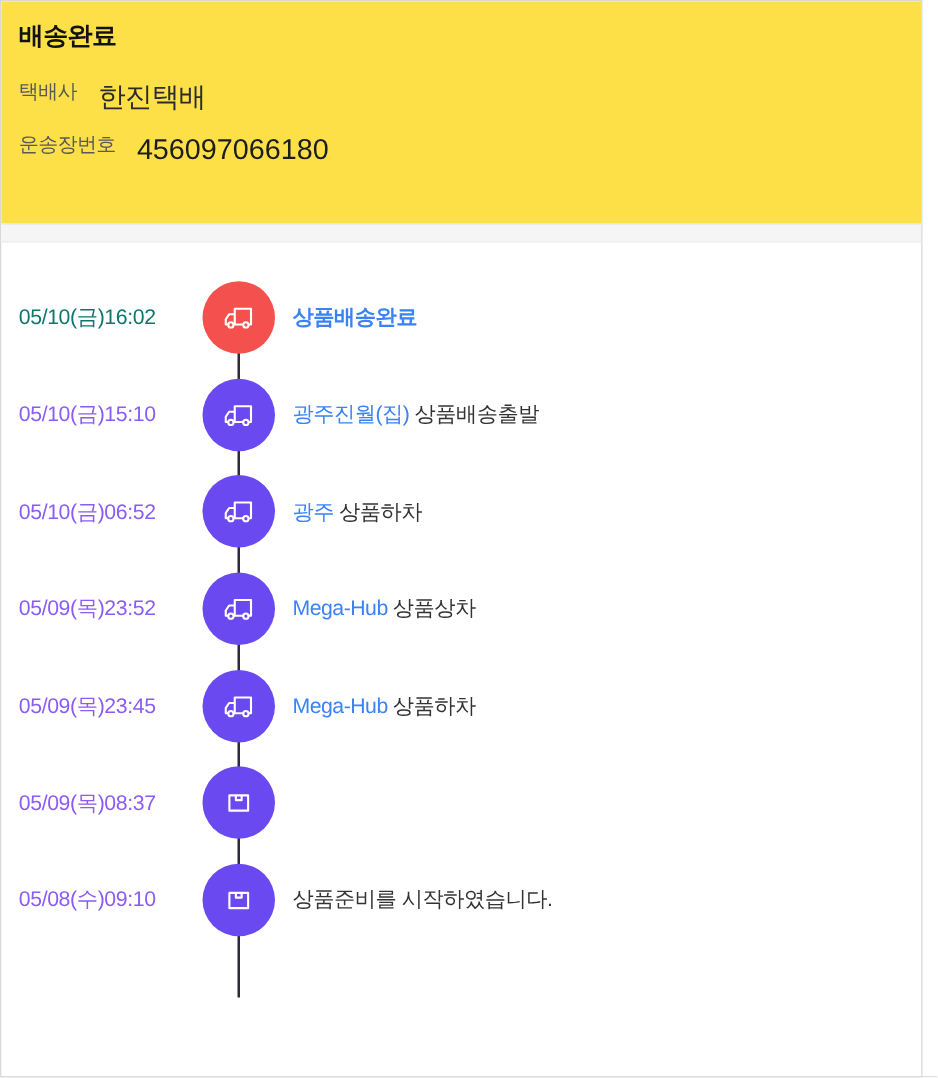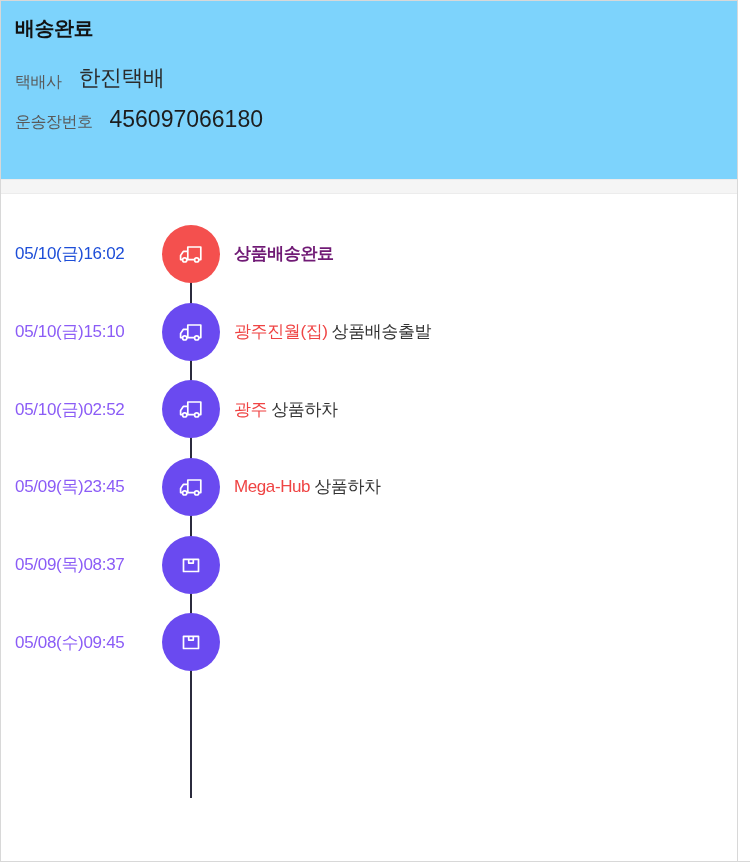--- a/index.html
+++ b/index.html
@@ -14,26 +14,26 @@
     width: 738px; height: 862px;
     background: #ffffff;
     border: 1px solid #d8d8d8;
     overflow: hidden;
   }
   .bottom-hairline {
     position: absolute; left: 0; bottom: 0;
     width: 750px; height: 1px; background: #d8d8d8;
   }
   
-  .header { height: 178px; padding: 14px 16px 0 14px; background: #7dd3fc; }
+  .header { height: 178px; padding: 14px 16px 0 14px; background: #fde047; }
   .page-title {
     font-size: 20px; font-weight: 700; color: #121212;
     letter-spacing: -0.5px; margin-bottom: 21px;
   }
-  .info-row { display: flex; align-items: flex-end; margin-bottom: 13px; }
+  .info-row { display: flex; align-items: flex-start; margin-bottom: 13px; }
   .info-label { font-size: 16px; color: #595959; letter-spacing: -0.5px; margin-right: 17px; }
   .info-value { font-size: 22px; color: #2b2b2b; letter-spacing: -0.5px; }
   .info-value.number { font-size: 23px; color: #1d1d1d; letter-spacing: 0; }
   
   .separator-band {
     height: 15px; background: #f5f5f5;
     border-top: 1px solid #ececec; border-bottom: 1px solid #ececec;
   }
   
   .timeline { position: relative; padding-top: 21px; }
@@ -46,39 +46,39 @@
   .event-row {
     position: relative; z-index: 1;
     display: flex; align-items: center;
     height: 77.7px;
   }
   .event-time {
     width: 161px; padding-left: 14px;
     font-size: 17px; color: #8b5cf6; letter-spacing: -0.3px;
     white-space: nowrap;
   }
-  .event-row.highlight .event-time { color: #1d4ed8; }
+  .event-row.highlight .event-time { color: #0f766e; }
   .event-badge {
     --badge-color: #6a4af0;
     width: 58px; height: 58px; border-radius: 50%;
     background: var(--badge-color);
     display: flex; align-items: center; justify-content: center;
     flex: 0 0 58px;
   }
   .event-row.highlight .event-badge { --badge-color: #f4504e; }
   .event-badge svg { display: block; }
   .event-badge svg .stroke { stroke: #ffffff; stroke-width: 1.7; fill: none; }
   .event-badge svg .wheel { stroke: #ffffff; stroke-width: 1.7; fill: var(--badge-color); }
   .event-label {
     margin-left: 14px; font-size: 17px; color: #333333;
     letter-spacing: -0.4px; white-space: nowrap;
   }
-  .event-location { color: #ef4444; margin-right: 4px; text-align: right; }
+  .event-location { color: #3b82f6; margin-right: 4px; text-align: right; }
   .event-location:empty { display: none; margin-right: 0; }
-  .event-row.highlight .event-status { color: #701a75; font-weight: 700; }
+  .event-row.highlight .event-status { color: #3b82f6; font-weight: 700; }
 </style>
 </head>
 <body>
 
 <div class="page">
 
   <div class="header">
     <div class="page-title">배송완료</div>
     <div class="info-row">
       <span class="info-label">택배사</span>
@@ -119,32 +119,47 @@
         <circle class="wheel" cx="8.7" cy="20.9" r="2.1"></circle>
         <circle class="wheel" cx="20.7" cy="20.9" r="2.1"></circle>
       </svg>
 
     </div>
     <div class="event-label">
       <span class="event-location">광주진월(집)</span><span class="event-status">상품배송출발</span>
     </div>
   </div>
       <div class="event-row">
-    <div class="event-time">05/10(금)02:52</div>
+    <div class="event-time">05/10(금)06:52</div>
     <div class="event-badge">
       <svg class="icon-truck" width="30" height="30" viewBox="0 0 30 30">
         <rect class="stroke" x="11.8" y="8" width="13" height="12.6" stroke-linejoin="round"></rect>
         <path class="stroke" d="M11.8 12.4 H7.3 L4.6 16.4 V20.6 H11.8" stroke-linejoin="round"></path>
         <circle class="wheel" cx="8.7" cy="20.9" r="2.1"></circle>
         <circle class="wheel" cx="20.7" cy="20.9" r="2.1"></circle>
       </svg>
 
     </div>
     <div class="event-label">
       <span class="event-location">광주</span><span class="event-status">상품하차</span>
+    </div>
+  </div>
+      <div class="event-row">
+    <div class="event-time">05/09(목)23:52</div>
+    <div class="event-badge">
+      <svg class="icon-truck" width="30" height="30" viewBox="0 0 30 30">
+        <rect class="stroke" x="11.8" y="8" width="13" height="12.6" stroke-linejoin="round"></rect>
+        <path class="stroke" d="M11.8 12.4 H7.3 L4.6 16.4 V20.6 H11.8" stroke-linejoin="round"></path>
+        <circle class="wheel" cx="8.7" cy="20.9" r="2.1"></circle>
+        <circle class="wheel" cx="20.7" cy="20.9" r="2.1"></circle>
+      </svg>
+
+    </div>
+    <div class="event-label">
+      <span class="event-location">Mega-Hub</span><span class="event-status">상품상차</span>
     </div>
   </div>
       <div class="event-row">
     <div class="event-time">05/09(목)23:45</div>
     <div class="event-badge">
       <svg class="icon-truck" width="30" height="30" viewBox="0 0 30 30">
         <rect class="stroke" x="11.8" y="8" width="13" height="12.6" stroke-linejoin="round"></rect>
         <path class="stroke" d="M11.8 12.4 H7.3 L4.6 16.4 V20.6 H11.8" stroke-linejoin="round"></path>
         <circle class="wheel" cx="8.7" cy="20.9" r="2.1"></circle>
         <circle class="wheel" cx="20.7" cy="20.9" r="2.1"></circle>
@@ -159,25 +174,28 @@
     <div class="event-time">05/09(목)08:37</div>
     <div class="event-badge">
 
       <svg class="icon-box" width="30" height="30" viewBox="0 0 30 30">
         <rect class="stroke" x="7.5" y="9.3" width="15" height="12.2" stroke-linejoin="round"></rect>
         <path class="stroke" d="M12.7 9.3 V13.1 H17.3 V9.3" stroke-linejoin="round"></path>
       </svg>
     </div>
   </div>
       <div class="event-row">
-    <div class="event-time">05/08(수)09:45</div>
+    <div class="event-time">05/08(수)09:10</div>
     <div class="event-badge">
 
       <svg class="icon-box" width="30" height="30" viewBox="0 0 30 30">
         <rect class="stroke" x="7.5" y="9.3" width="15" height="12.2" stroke-linejoin="round"></rect>
         <path class="stroke" d="M12.7 9.3 V13.1 H17.3 V9.3" stroke-linejoin="round"></path>
       </svg>
     </div>
+    <div class="event-label">
+      <span class="event-status">상품준비를 시작하였습니다.</span>
+    </div>
   </div>
     </div>
 
 </div>
 <div class="bottom-hairline"></div>
 
 </body></html>

